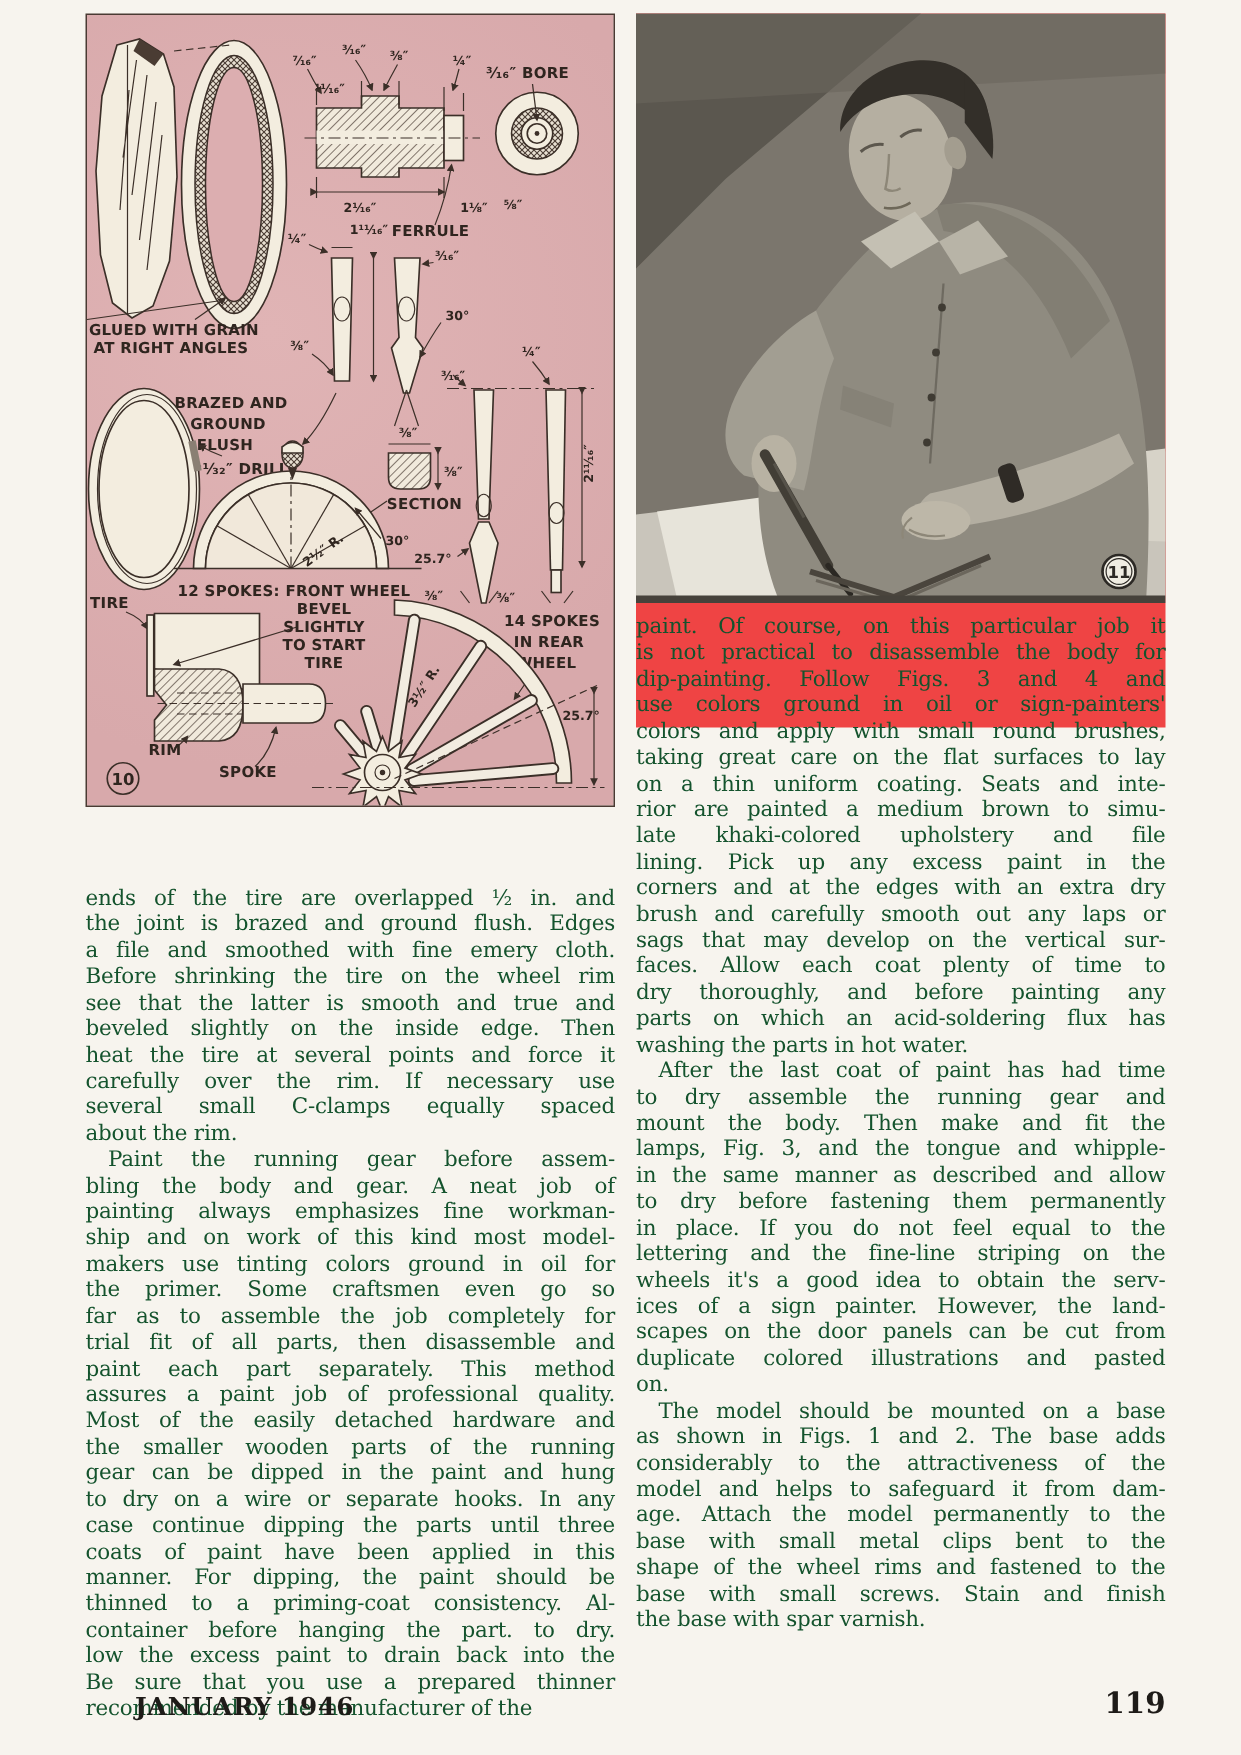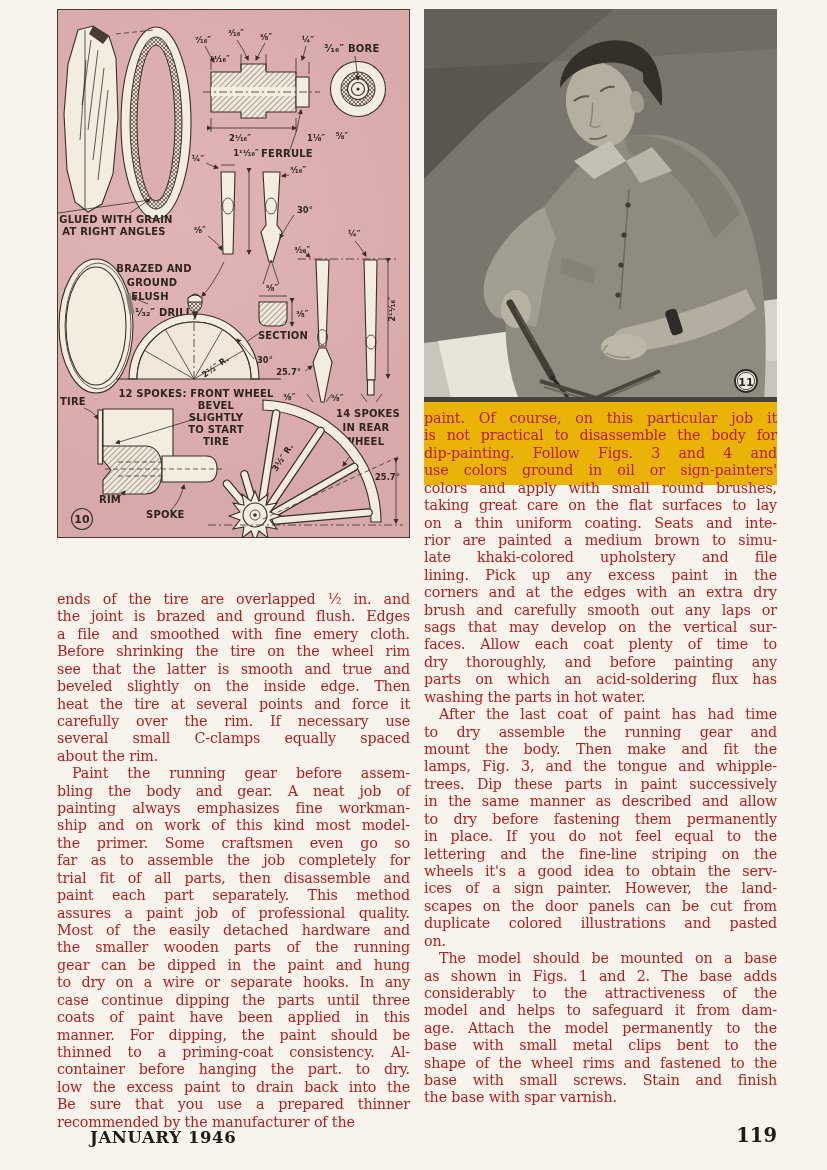--- a/index.html
+++ b/index.html
@@ -2,24 +2,24 @@
 <html><head>
 <meta charset="utf-8">
 <style>
   html,body{margin:0;padding:0;background:#f7f4ee;}
   .page{position:relative;width:827px;height:1170px;background:#f7f4ee;
         font-family:"DejaVu Serif",serif;color:#1e1b18;overflow:hidden;}
   .fig-panel{position:absolute;left:57px;top:9px;width:353px;height:529px;
         background:radial-gradient(circle at 35% 40%, #e0b4b5, #d8a9ab 75%);
         border:1px solid #4a3a33;box-sizing:border-box;}
   .fig-panel svg{position:absolute;left:0;top:0;}
-  .photo{position:absolute;left:424px;top:9px;width:353px;height:476px;background:#eab308;}
+  .photo{position:absolute;left:424px;top:9px;width:353px;height:476px;background:#ef4444;}
   .photo svg{position:absolute;left:0;top:0;}
   .col{position:absolute;width:353px;font-size:14.3px;line-height:17.42px;
-       letter-spacing:-0.15px;color:#b91c1c;}
+       letter-spacing:-0.15px;color:#14532d;}
   .col-left{left:57px;top:547px;margin-top:44px;}
   .col-right{left:424px;top:410px;}
   .tline{text-align:justify;text-align-last:justify;}
   .tlast{text-align-last:left;}
   .tindent{text-indent:15px;}
   .footer-issue{position:absolute;left:90px;top:1128px;font-weight:bold;
        font-size:16.5px;letter-spacing:.6px;}
   .footer-page{position:absolute;right:50px;top:1124px;font-weight:bold;font-size:19.5px;}
   
   .ln{stroke:#3b2f28;stroke-width:1.1;fill:none;}
@@ -323,20 +323,21 @@
         <div class="tline">heat the tire at several points and force it</div>
         <div class="tline">carefully over the rim. If necessary use</div>
         <div class="tline">several small C-clamps equally spaced</div>
         <div class="tline tlast">about the rim.</div>
       </div>
       <div class="para">
         <div class="tline tindent">Paint the running gear before assem-</div>
         <div class="tline">bling the body and gear. A neat job of</div>
         <div class="tline">painting always emphasizes fine workman-</div>
         <div class="tline">ship and on work of this kind most model-</div>
+        <div class="tline">makers use tinting colors ground in oil for</div>
         <div class="tline">the primer. Some craftsmen even go so</div>
         <div class="tline">far as to assemble the job completely for</div>
         <div class="tline">trial fit of all parts, then disassemble and</div>
         <div class="tline">paint each part separately. This method</div>
         <div class="tline">assures a paint job of professional quality.</div>
         <div class="tline">Most of the easily detached hardware and</div>
         <div class="tline">the smaller wooden parts of the running</div>
         <div class="tline">gear can be dipped in the paint and hung</div>
         <div class="tline">to dry on a wire or separate hooks. In any</div>
         <div class="tline">case continue dipping the parts until three</div>
@@ -367,21 +368,20 @@
         <div class="tline">faces. Allow each coat plenty of time to</div>
         <div class="tline">dry thoroughly, and before painting any</div>
         <div class="tline">parts on which an acid-soldering flux has</div>
         <div class="tline tlast">washing the parts in hot water.</div>
       </div>
       <div class="para">
         <div class="tline tindent">After the last coat of paint has had time</div>
         <div class="tline">to dry assemble the running gear and</div>
         <div class="tline">mount the body. Then make and fit the</div>
         <div class="tline">lamps, Fig. 3, and the tongue and whipple-</div>
-        <div class="tline">trees. Dip these parts in paint successively</div>
         <div class="tline">in the same manner as described and allow</div>
         <div class="tline">to dry before fastening them permanently</div>
         <div class="tline">in place. If you do not feel equal to the</div>
         <div class="tline">lettering and the fine-line striping on the</div>
         <div class="tline">wheels it's a good idea to obtain the serv-</div>
         <div class="tline">ices of a sign painter. However, the land-</div>
         <div class="tline">scapes on the door panels can be cut from</div>
         <div class="tline">duplicate colored illustrations and pasted</div>
         <div class="tline tlast">on.</div>
       </div>

